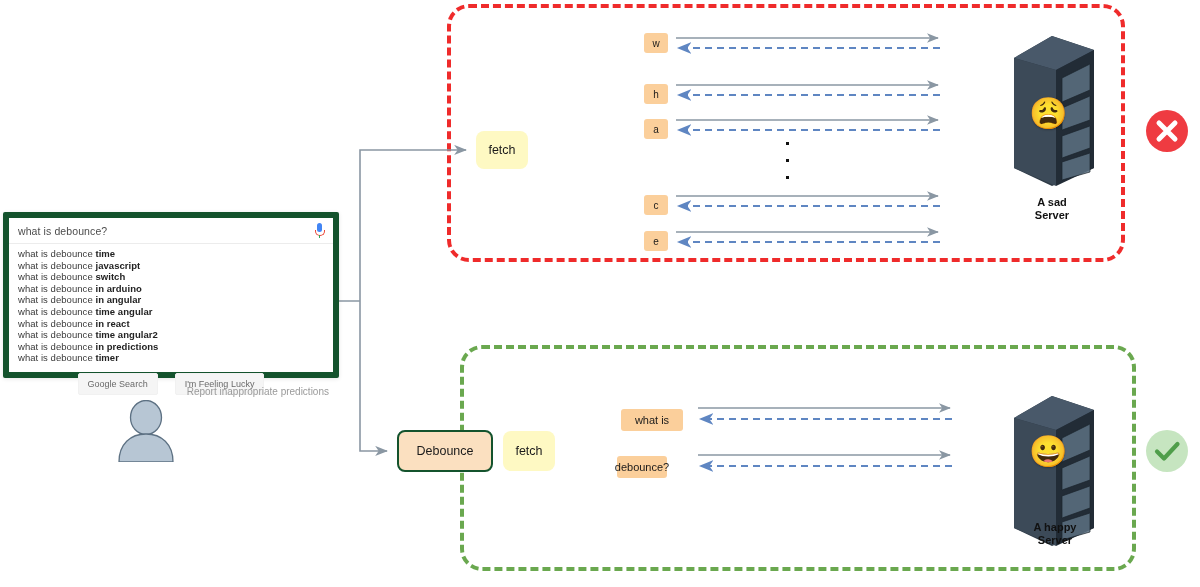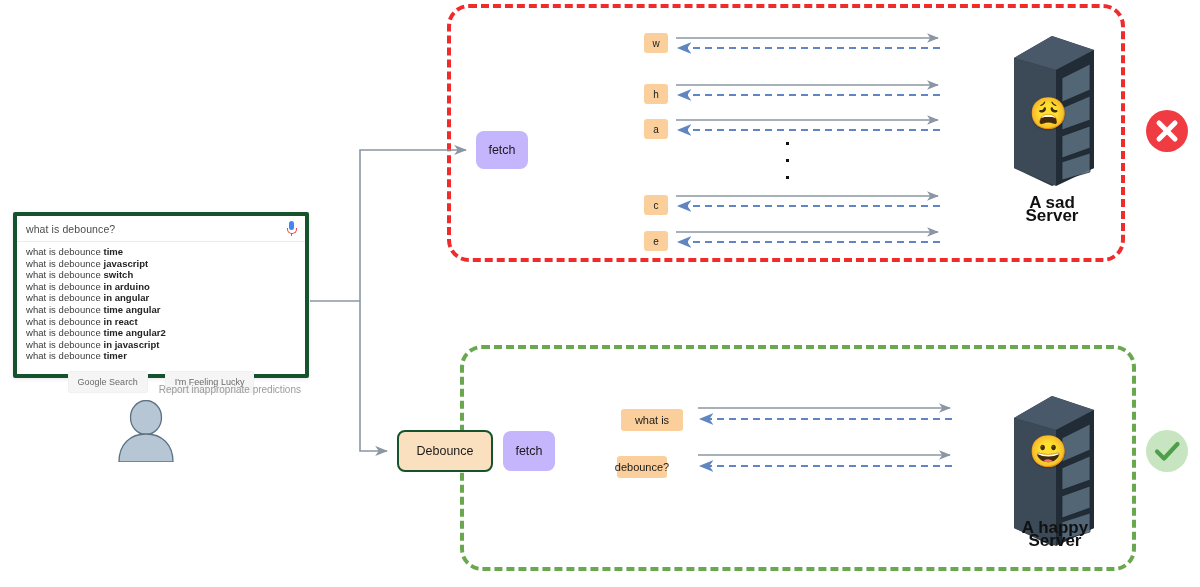--- a/index.html
+++ b/index.html
@@ -13,22 +13,22 @@
 
   
   .frame { position: absolute; border-radius: 22px; }
   .frame.bad  { left:447px; top:4px;   width:678px; height:258px;
                 border: 4px dashed #ef2b2b; }
   .frame.good { left:460px; top:345px; width:676px; height:226px;
                 border: 4px dashed #6aa84f; }
 
   
   #search-widget {
-    position:absolute; left:13px; top:212px; width:296px; height:166px;
-    background:#fff; border:4px solid #14532d; border-radius:2px;
+    position:absolute; left:3px; top:212px; width:336px; height:166px;
+    background:#fff; border:6px solid #14532d; border-radius:2px;
     box-shadow: 0 1px 4px rgba(0,0,0,0.10);
   }
   #search-row {
     height:26px; border-bottom:1px solid #ececec;
     display:flex; align-items:center; padding:0 8px 0 9px;
   }
   #search-query { font-size:10.5px; color:#4c4c4c; flex:1; letter-spacing:0.1px; }
   #mic-icon { width:11px; height:15px; position:relative; flex:none; }
   #mic-icon .cap { position:absolute; left:3px; top:0; width:5px; height:9px;
      border-radius:3px; background:#4285f4; }
@@ -62,21 +62,21 @@
   
   #user-avatar { position:absolute; left:117px; top:400px; width:58px; height:62px; }
 
   
   #connectors { position:absolute; left:0; top:0; width:1200px; height:587px;
                 pointer-events:none; }
 
   
   .node { position:absolute; display:flex; align-items:center; justify-content:center;
           border-radius:8px; font-size:12.5px; color:#1a1a1a; white-space:nowrap; }
-  .node.fetch { background:#c4b5fd; }
+  .node.fetch { background:#fef9c3; }
   .node.debounce { background:#fbe0c0; border:2px solid #14532d; }
 
   #fetch-top    { left:476px; top:131px; width:52px; height:38px; }
   #debounce-box { left:397px; top:430px; width:96px; height:42px; }
   #fetch-bottom { left:503px; top:431px; width:52px; height:40px; }
 
   
   .chip {
     position:absolute; background:#fbcf9b; border-radius:3px;
     display:flex; align-items:center; justify-content:center;
@@ -89,21 +89,21 @@
   #ellipsis { position:absolute; left:786px; top:142px;
               display:flex; flex-direction:column; gap:14px; align-items:center; }
   #ellipsis span { width:3px; height:3px; background:#111; display:block; }
 
   
   .server { position:absolute; width:92px; height:160px; }
   #server-sad   { left:1006px; top:28px; }
   #server-happy { left:1006px; top:388px; }
   .server-caption {
     position:absolute; width:160px; text-align:center;
-    font-size:17px; font-weight:bold; color:#111; line-height:13px;
+    font-size:11px; font-weight:bold; color:#111; line-height:13px;
   }
   #caption-sad   { left:972px; top:196px; }
   #caption-happy { left:975px; top:521px; }
   .emoji {
     position:absolute; font-size:31px; line-height:31px;
     text-shadow:0 1px 2px rgba(0,0,0,.25);
   }
   #emoji-sad   { left:1029px; top:98px; }
   #emoji-happy { left:1029px; top:436px; }
 
@@ -174,21 +174,21 @@
 
     <div id="suggestions">
       <div class="suggestion"><span>what is debounce </span><b>time</b></div>
       <div class="suggestion"><span>what is debounce </span><b>javascript</b></div>
       <div class="suggestion"><span>what is debounce </span><b>switch</b></div>
       <div class="suggestion"><span>what is debounce </span><b>in arduino</b></div>
       <div class="suggestion"><span>what is debounce </span><b>in angular</b></div>
       <div class="suggestion"><span>what is debounce </span><b>time angular</b></div>
       <div class="suggestion"><span>what is debounce </span><b>in react</b></div>
       <div class="suggestion"><span>what is debounce </span><b>time angular2</b></div>
-      <div class="suggestion"><span>what is debounce </span><b>in javascript</b></div>
+      <div class="suggestion"><span>what is debounce </span><b>in predictions</b></div>
       <div class="suggestion"><span>what is debounce </span><b>timer</b></div>
     </div>
 
     <div id="search-buttons">
       <button class="g-btn">Google Search</button>
       <button class="g-btn">I'm Feeling Lucky</button>
     </div>
 
     <div id="report-line">Report inappropriate predictions</div>
   </div>

